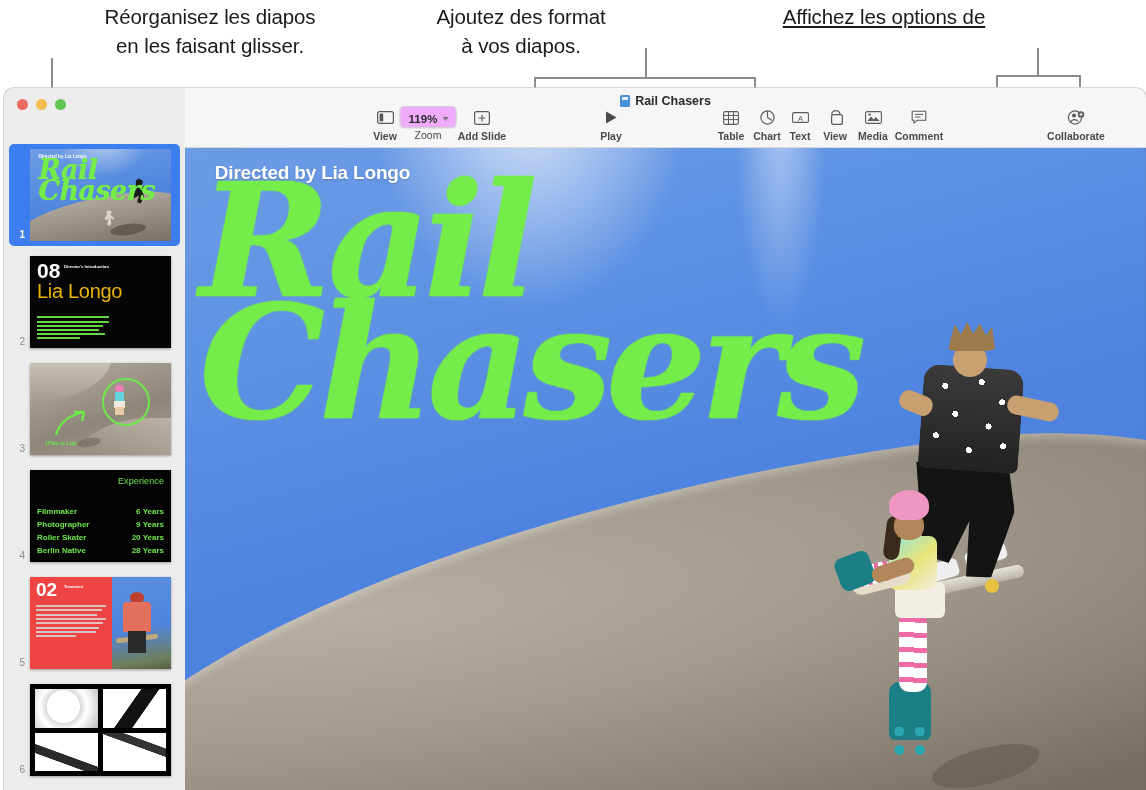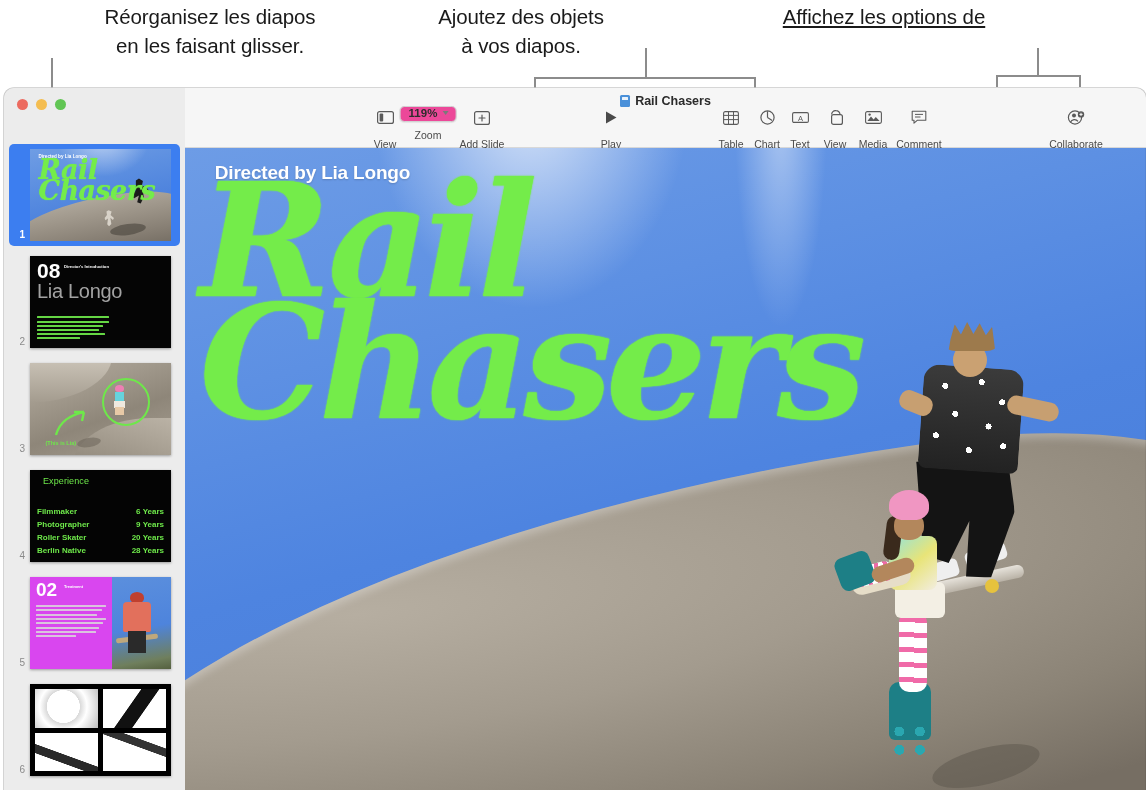--- a/index.html
+++ b/index.html
@@ -80,34 +80,35 @@
     width: 64px;
     margin-left: -32px;
     cursor: default;
   }
   .tb-icon {
     height: 19px;
     display: flex; align-items: center; justify-content: center;
     color: #5a5a5a;
   }
   .tb-label {
-    margin-top: 11px;
+    margin-top: 3px;
     font-size: 10.5px;
     color: #4a4a4a;
     white-space: nowrap;
+    font-weight: bold;
   }
 
   
   .zoom-pill {
     position: absolute;
     top: 18px;
     transform: translateX(-50%);
     display: flex; align-items: center; gap: 5px;
-    padding: 0 7px 2px 8px;
-    background: #ec4899;
+    padding: 6px 7px 2px 8px;
+    background: #f0abfc;
     border: 0.8px solid #d2d2d2;
     border-radius: 5px;
     box-shadow: 0 0.5px 0.8px rgba(0,0,0,.07);
   }
   .zoom-pill .zv { font-size: 11.5px; font-weight: bold; color: #2d2d2d; }
   .zoom-pill .chev {
     width: 0; height: 0;
     border-left: 3.6px solid transparent;
     border-right: 3.6px solid transparent;
     border-top: 4.2px solid #7a7a7a;
@@ -209,21 +210,21 @@
   .t1-shadow {
     position:absolute; right:18%; bottom:6%;
     width:36px; height:11px; background:#4b453d; opacity:.62;
     border-radius:50%; transform: rotate(-8deg);
   }
 
   
   .t2 { background:#050505; padding:6px 7px; }
   .t2 .num { font-size:21px; font-weight:bold; color:#fff; line-height:.85; font-family:"Liberation Sans",sans-serif; }
   .t2 .kicker { position:absolute; left:34px; top:8px; font-size:4.2px; color:#fff; font-weight:bold; }
-  .t2 .name { font-size:20px; color:#a3a3a3; line-height:1; margin-top:1px; letter-spacing:-.3px; }
+  .t2 .name { font-size:20px; color:#eab308; line-height:1; margin-top:1px; letter-spacing:-.3px; }
   .t2 .body { position:absolute; left:7px; bottom:7px; width:72px; }
   .t2 .body i {
     display:block; height:2px; background:#6ee84a; margin-bottom:2.1px; opacity:.92; border-radius:.5px;
   }
 
   
   .t3-bg {
     position:absolute; inset:0;
     background:
       linear-gradient(160deg,#b3ab9e 0%, #a29a8d 30%, #8e8679 58%, #9b9386 80%, #b5ada0 100%);
@@ -251,31 +252,31 @@
     position:absolute; left:58%; top:24%;
     width:16px; height:32px;
   }
   .t3-helmet{ position:absolute; left:3px; top:0; width:9px; height:7px; background:#ee7fb4; border-radius:50% 50% 42% 42%; }
   .t3-torso{ position:absolute; left:3px; top:7px; width:9px; height:10px; background:#66d3dd; }
   .t3-skirt{ position:absolute; left:2px; top:16px; width:11px; height:7px; background:#efe9df; }
   .t3-legs{ position:absolute; left:3px; top:22px; width:9px; height:8px; background:#e7c9a6; }
   .t3-shadow{ position:absolute; left:33%; bottom:9%; width:24px; height:9px; background:#6b6459; opacity:.55; border-radius:50%; transform:rotate(-10deg); }
 
   
-  .t4 { background:#040404; padding:6px 13px; }
+  .t4 { background:#040404; padding:6px 7px;text-align:right; }
   .t4 .h { font-size:9px; color:#6ee84a; font-weight:normal; letter-spacing:.1px; }
   .t4 .rows { position:absolute; left:7px; right:7px; bottom:5px;font-weight:bold; }
   .t4 .r {
     display:flex; justify-content:space-between;
     font-size:8px; color:#6ee84a; line-height:13px;
     white-space:nowrap;
   }
 
   
-  .t5 { background:#d946ef; display:flex;justify-content:center; }
+  .t5 { background:#ef4444; display:flex;justify-content:center; }
   .t5 .left { position:relative; width:58%; padding:5px 6px; }
   .t5 .num { font-size:19px; font-weight:bold; color:#fff; line-height:.85; }
   .t5 .kicker { position:absolute; left:34px; top:7px; font-size:4px; color:#fff; font-weight:bold; }
   .t5 .body { margin-top:7px; }
   .t5 .body i { display:block; height:2px; background:#d9d9d9; margin-bottom:2.3px; border-radius:.5px; opacity:.85; }
   .t5 .right {
     position:relative; width:42%;
     background: linear-gradient(170deg,#5b8fdd 0%, #4e84dc 55%, #6f7f5d 88%, #55603f 100%);
     overflow:hidden;
   }
@@ -412,21 +413,21 @@
 </head>
 <body>
 
 <div class="page">
 
   <div class="callout" id="callout-1">
     <div>Réorganisez les diapos</div>
     <div>en les faisant glisser.</div>
   </div>
   <div class="callout" id="callout-2">
-    <div>Ajoutez des objets</div>
+    <div>Ajoutez des format</div>
     <div>à vos diapos.</div>
   </div>
   <div class="callout" id="callout-3">
     <div>Affichez les options de</div>
   </div>
 
   <div class="leader leader-v" style="left:51px; top:58px; height:92px;"></div>
 
   <div class="leader leader-v" style="left:645px; top:48px; height:30px;"></div>
   <div class="leader leader-h" style="left:534px; top:77px; width:221px;"></div>

